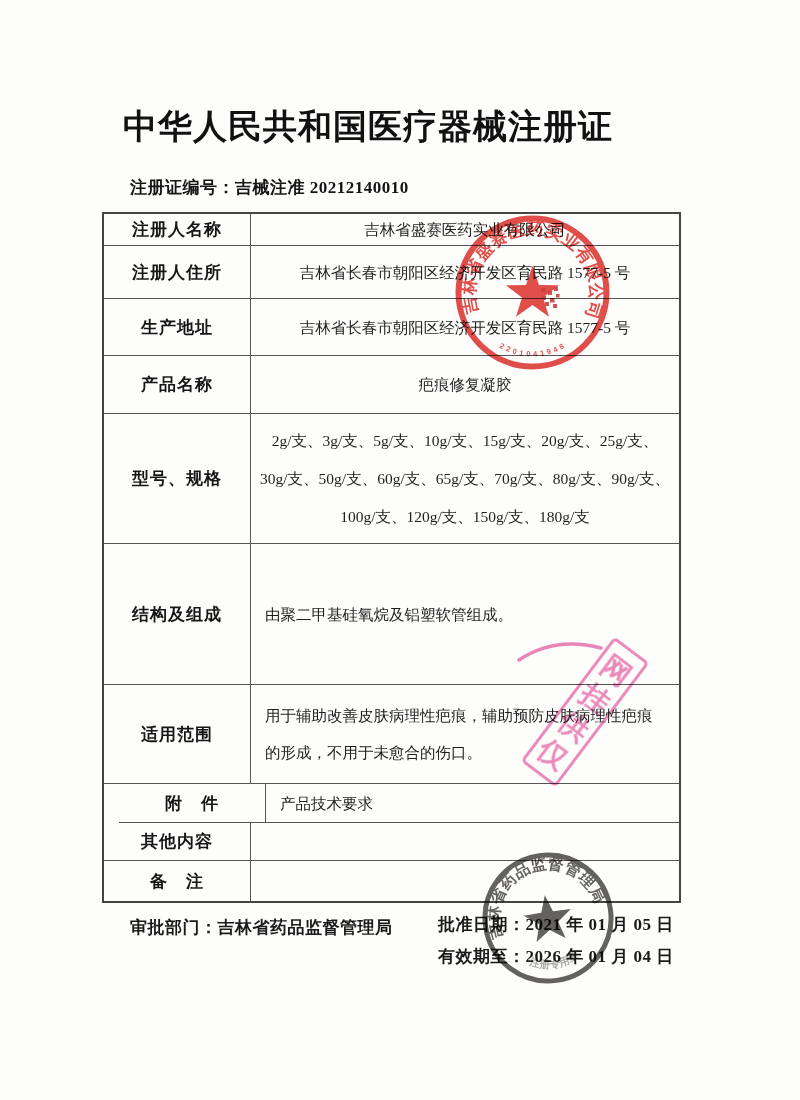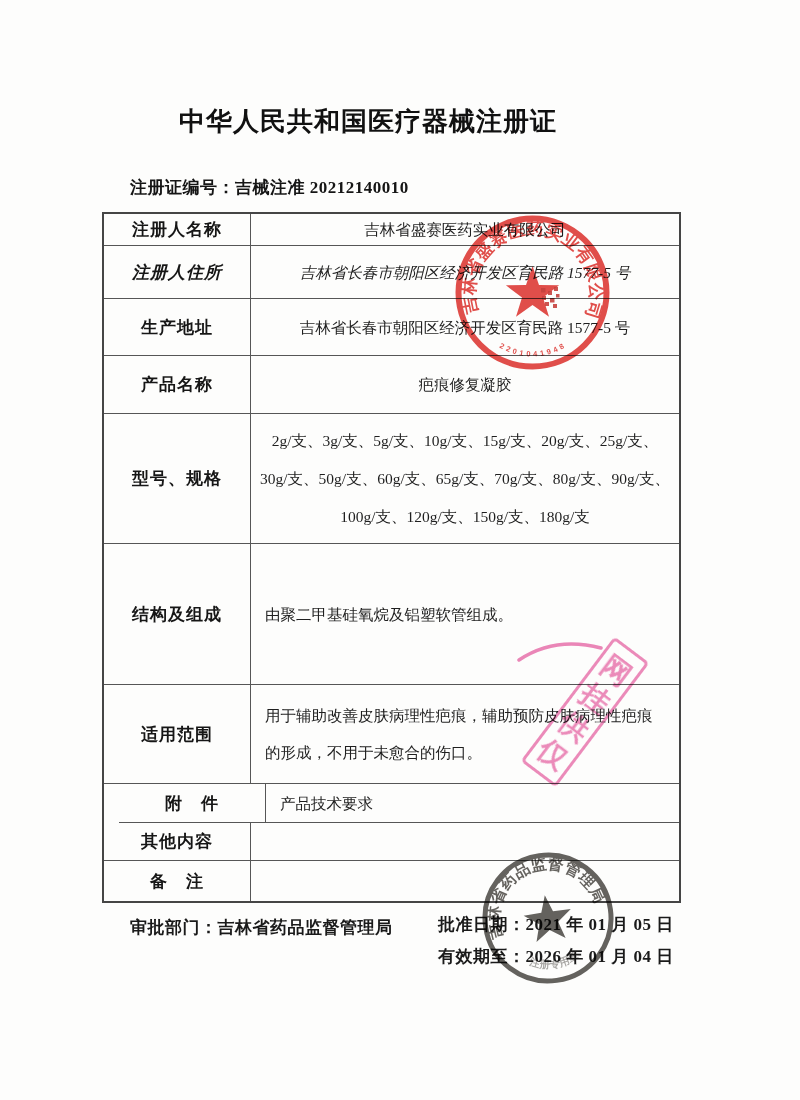--- a/index.html
+++ b/index.html
@@ -5,21 +5,21 @@
   html,body{margin:0;padding:0;background:#e8e8e8;}
   #page{
     position:relative;width:800px;height:1100px;margin:0 auto;
     background:#fdfdfc;overflow:hidden;
     font-family:"Liberation Serif",serif;color:#1c1c1c;
   }
   
   .doc-title{
     position:absolute;top:104px;left:0;width:736px;text-align:center;
     font-family:Liberation Mono, monospace;font-weight:bold;
-    font-size:26px;letter-spacing:1px;color:#111;
+    font-size:34px;letter-spacing:1px;color:#111;
   }
   .reg-line{
     position:absolute;top:176px;left:130px;
     font-size:17px;font-weight:bold;letter-spacing:.5px;color:#151515;
   }
   
   .cert-table{
     position:absolute;left:102px;top:212px;width:579px;
     border:2px solid #454545;box-sizing:border-box;
   }
@@ -30,21 +30,21 @@
     border-right:1.4px solid #565656;box-sizing:border-box;
     font-family:"Liberation Sans",sans-serif;font-weight:bold;
     font-size:17px;color:#161616;letter-spacing:1px;text-align:center;
   }
   .cvalue{
     flex:1;display:flex;align-items:center;box-sizing:border-box;
     font-size:15.5px;color:#1f1f1f;line-height:37px;
   }
   .v-center{justify-content:center;text-align:center;padding:0 8px;}
   .v-left{justify-content:flex-start;text-align:left;padding:0 14px;}
-  .r0{height:32px;} .r1{height:53px;font-style:italic;} .r2{height:57px;} .r3{height:58px;}
+  .r0{height:32px;} .r1{height:53px;} .r2{height:57px;} .r3{height:58px;}
   .r4{height:130px;} .r5{height:141px;} .r6{height:99px;}
   .r7{height:39px;margin-left:15px;} .r8{height:38px;} .r9{height:40px;gap:8px;}
   .r4 .cvalue{line-height:38px;}
   .r6 .cvalue{line-height:37px;}
   
   .footer-line{
     position:absolute;font-size:17px;font-weight:bold;letter-spacing:.5px;color:#1a1a1a;
   }
   #dept-line{left:130px;top:916px;}
   #approve-line{left:438px;top:913px;}

